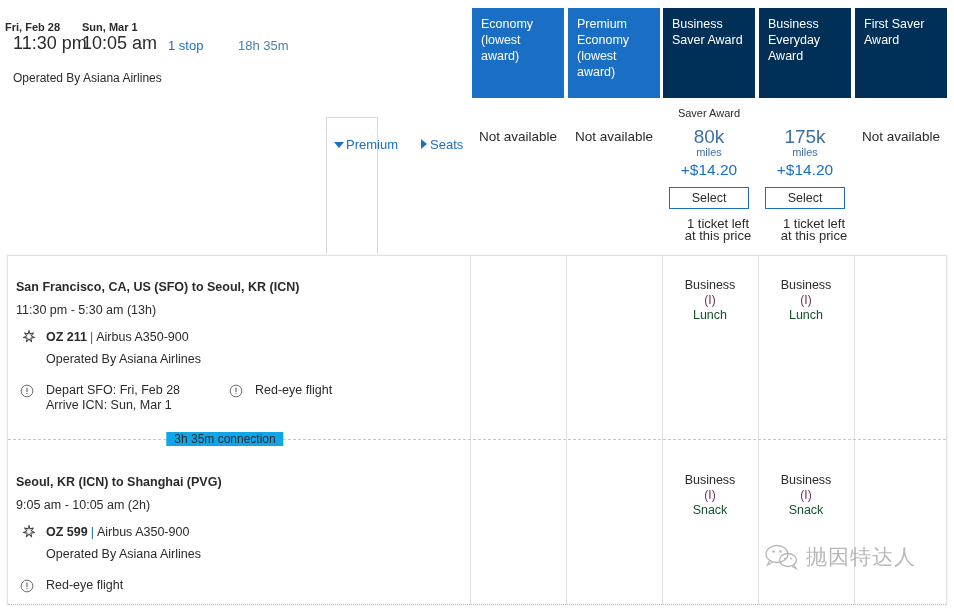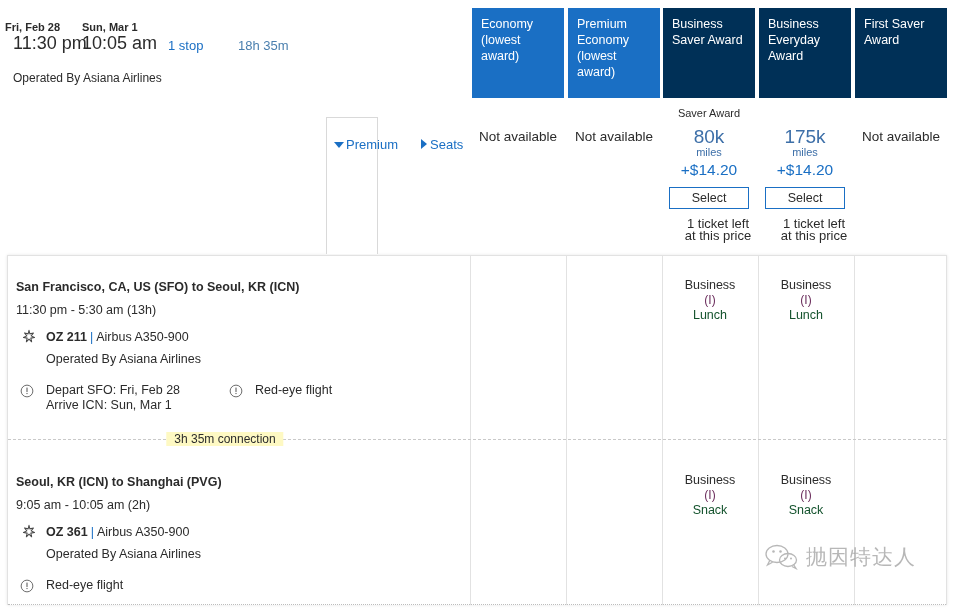--- a/index.html
+++ b/index.html
@@ -297,21 +297,21 @@
   .cabin-code { font-size: 12px; color: #6b2d5c; line-height: 15px; }
   .cabin-meal { font-size: 12.5px; color: #14532d; }
 
   .connection-line {
     position: absolute;
     left: 0; width: 100%;
     border-top: 1px dashed #c9c9c9;
   }
   .connection-text {
     position: absolute;
-    background: #fef9c3;
+    background: #0ea5e9;
     padding: 0 8px;
     font-size: 12px;
     color: #2b2b2b;
     transform: translate(-50%, -50%);
   }
 
   
   .watermark {
     position: absolute;
     right: 30px;
@@ -450,21 +450,21 @@
             <div class="cabin-code">(I)</div>
             <div class="cabin-meal">Lunch</div>
           </div>
         </div>
         <div class="seg">
           <div class="seg-route" style="top: 219px;">Seoul, KR (ICN) to Shanghai (PVG)</div>
           <div class="seg-times" style="top: 242px;">9:05 am - 10:05 am (2h)</div>
           <div class="star-icon" style="top: 268px;"><svg viewBox="0 0 20 20" width="16" height="16">
               <path d="M10 1.6 L11.1 6.1 L15.6 5.0 L12.7 8.6 L16.9 10.6 L12.3 11.4 L13.3 16.0 L10 12.6 L6.7 16.0 L7.7 11.4 L3.1 10.6 L7.3 8.6 L4.4 5.0 L8.9 6.1 Z" fill="none" stroke="#4a4a4a" stroke-width="1.3" stroke-linejoin="round"></path>
             </svg></div>
-          <div class="seg-flight" style="top: 269px;"><span class="fnum">OZ 361</span><span class="sep">|</span><span>Airbus A350-900</span></div>
+          <div class="seg-flight" style="top: 269px;"><span class="fnum">OZ 599</span><span class="sep">|</span><span>Airbus A350-900</span></div>
           <div class="seg-operated" style="top: 291px;">Operated By Asiana Airlines</div>
           <div class="note" style="top: 322px; left: 38px; white-space: pre-line;"><span class="bang-icon"><svg viewBox="0 0 16 16" width="14" height="14">
                 <circle cx="8" cy="8" r="6.7" fill="none" stroke="#666" stroke-width="1.1"></circle>
                 <rect x="7.35" y="4.1" width="1.3" height="5" fill="#666"></rect>
                 <rect x="7.35" y="10.2" width="1.3" height="1.3" fill="#666"></rect>
               </svg></span><span style="white-space: pre-line;">Red-eye flight</span></div>
           <div class="cabin-cell" style="left: 654px; top: 217px;">
             <div class="cabin-name">Business</div>
             <div class="cabin-code">(I)</div>
             <div class="cabin-meal">Snack</div>

